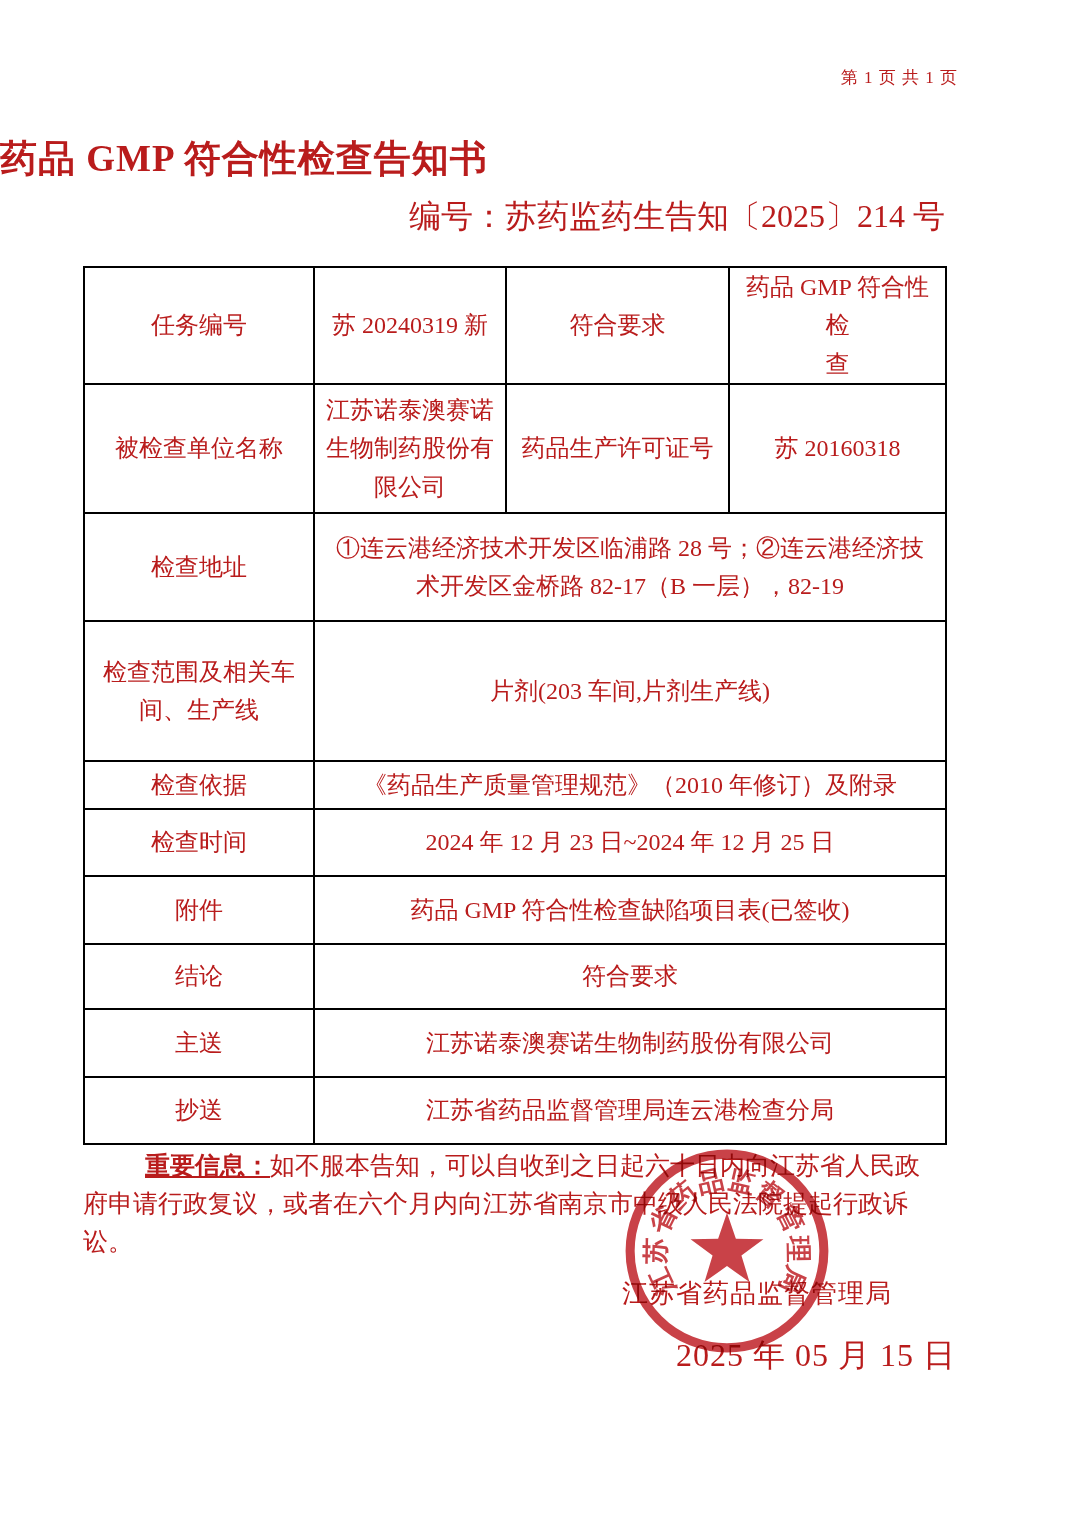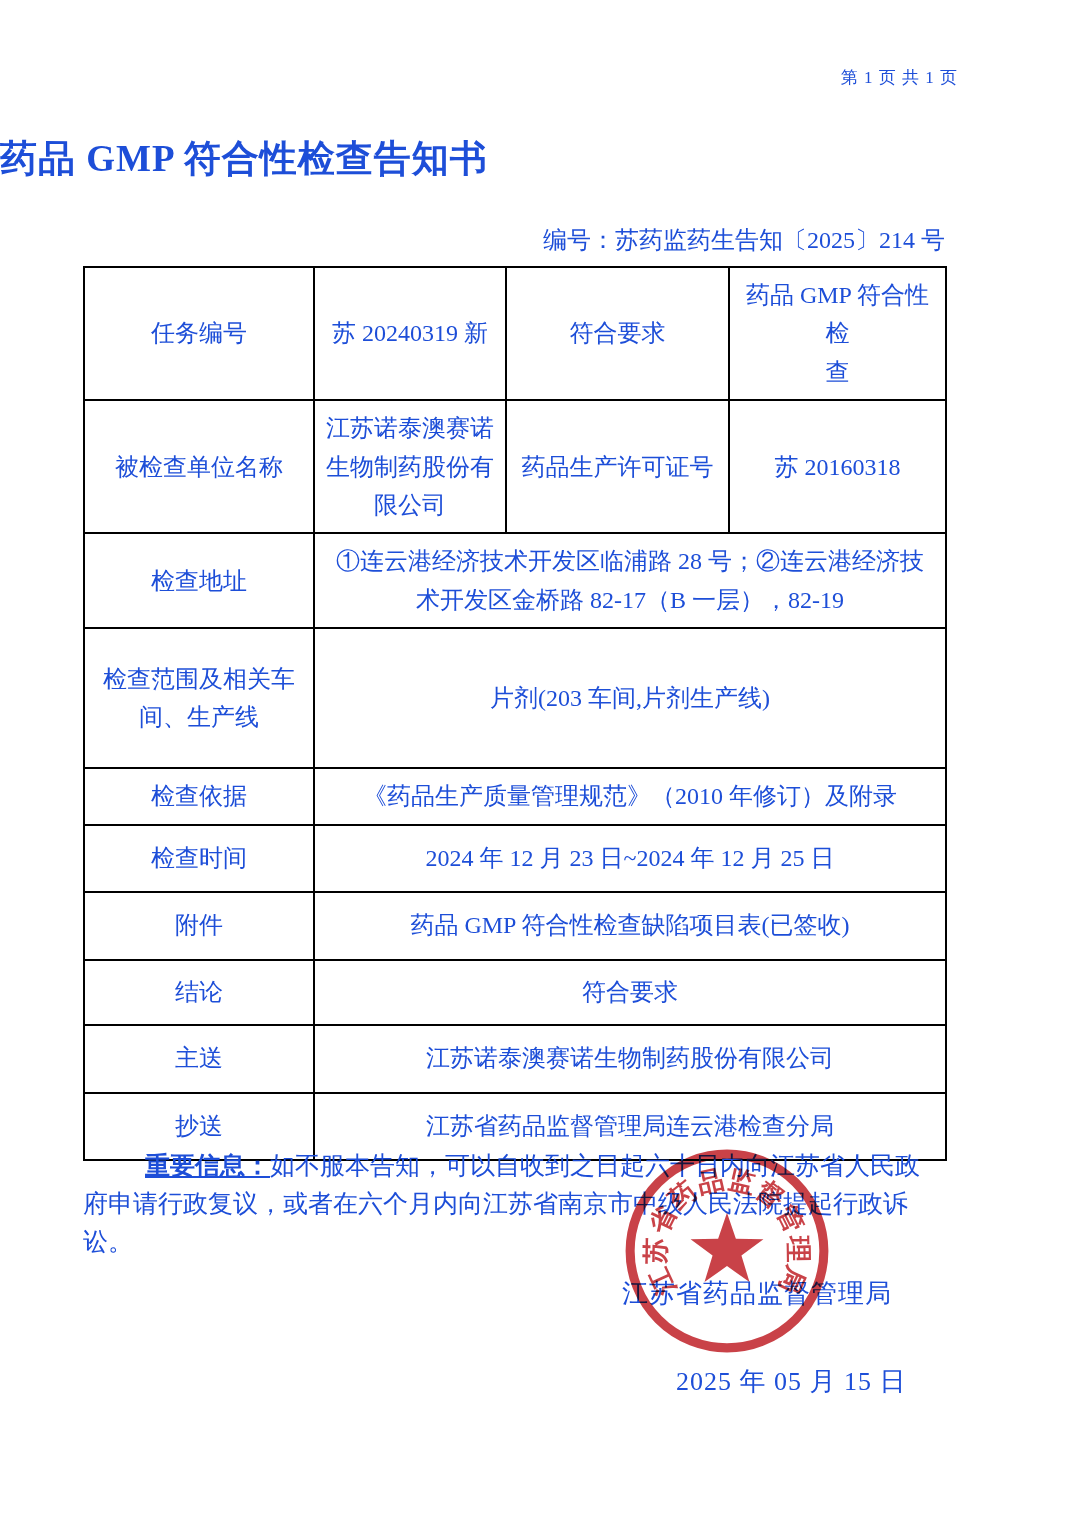--- a/index.html
+++ b/index.html
@@ -1,21 +1,21 @@
 <!DOCTYPE html>
 <html><head>
 <meta charset="utf-8">
 <style>
   html, body { margin: 0; padding: 0; background: #ffffff; }
   .page {
     position: relative;
     width: 1080px;
     height: 1528px;
     background: #ffffff;
-    color: #1d4ed8;
+    color: #b91c1c;
     font-family: "Liberation Serif", serif;
     overflow: hidden;
   }
   .page-number {
     position: absolute;
     top: 66px;
     right: 122px;
     font-size: 17px;
     letter-spacing: 1px;
   }
@@ -24,41 +24,41 @@
     top: 134px;
     left: 0;
     width: 100%;
     text-align: left;
     font-size: 37px;
     font-weight: bold;
     letter-spacing: 1px;
   }
   .doc-number {
     position: absolute;
-    top: 224px;
+    top: 195px;
     right: 135px;
-    font-size: 24px;
+    font-size: 32px;
     margin-left: 9px;
   }
   table.inspection {
     position: absolute;
     top: 266px;
     left: 83px;
     width: 862px;
     border-collapse: collapse;
     table-layout: fixed;
   }
   table.inspection td {
     border: 2px solid #000;
     text-align: center;
     vertical-align: middle;
     font-size: 24px;
     line-height: 1.6;
     white-space: pre-line;
-    padding: 8px 6px;
+    padding: 0 6px;
     overflow: hidden;
   }
   .notice {
     position: absolute;
     left: 83px;
     top: 1146px;
     width: 880px;
     font-size: 25px;
     line-height: 1.52;
   }
@@ -72,22 +72,22 @@
   .agency {
     position: absolute;
     left: 622px;
     top: 1276px;
     font-size: 26px;
     letter-spacing: 1px;
   }
   .sig-date {
     position: absolute;
     left: 676px;
-    top: 1364px;
-    font-size: 26px;
+    top: 1334px;
+    font-size: 32px;
     letter-spacing: 1px;
     font-family: Liberation Serif, serif;
   }
   .seal {
     position: absolute;
     left: 616px;
     top: 1142px;
     width: 222px;
     height: 222px;
     opacity: 0.88;
@@ -122,21 +122,21 @@
 查</td>
       </tr>
       <tr style="height:129px">
         <td>被检查单位名称</td>
         <td>江苏诺泰澳赛诺
 生物制药股份有
 限公司</td>
         <td>药品生产许可证号</td>
         <td>苏 20160318</td>
       </tr>
-      <tr style="height:88px">
+      <tr style="height:108px">
         <td>检查地址</td>
         <td colspan="3">①连云港经济技术开发区临浦路 28 号；②连云港经济技
 术开发区金桥路 82-17（B 一层），82-19</td>
       </tr>
       <tr style="height:140px">
         <td>检查范围及相关车
 间、生产线</td>
         <td colspan="3">片剂(203 车间,片剂生产线)</td>
       </tr>
       <tr style="height:48px">

